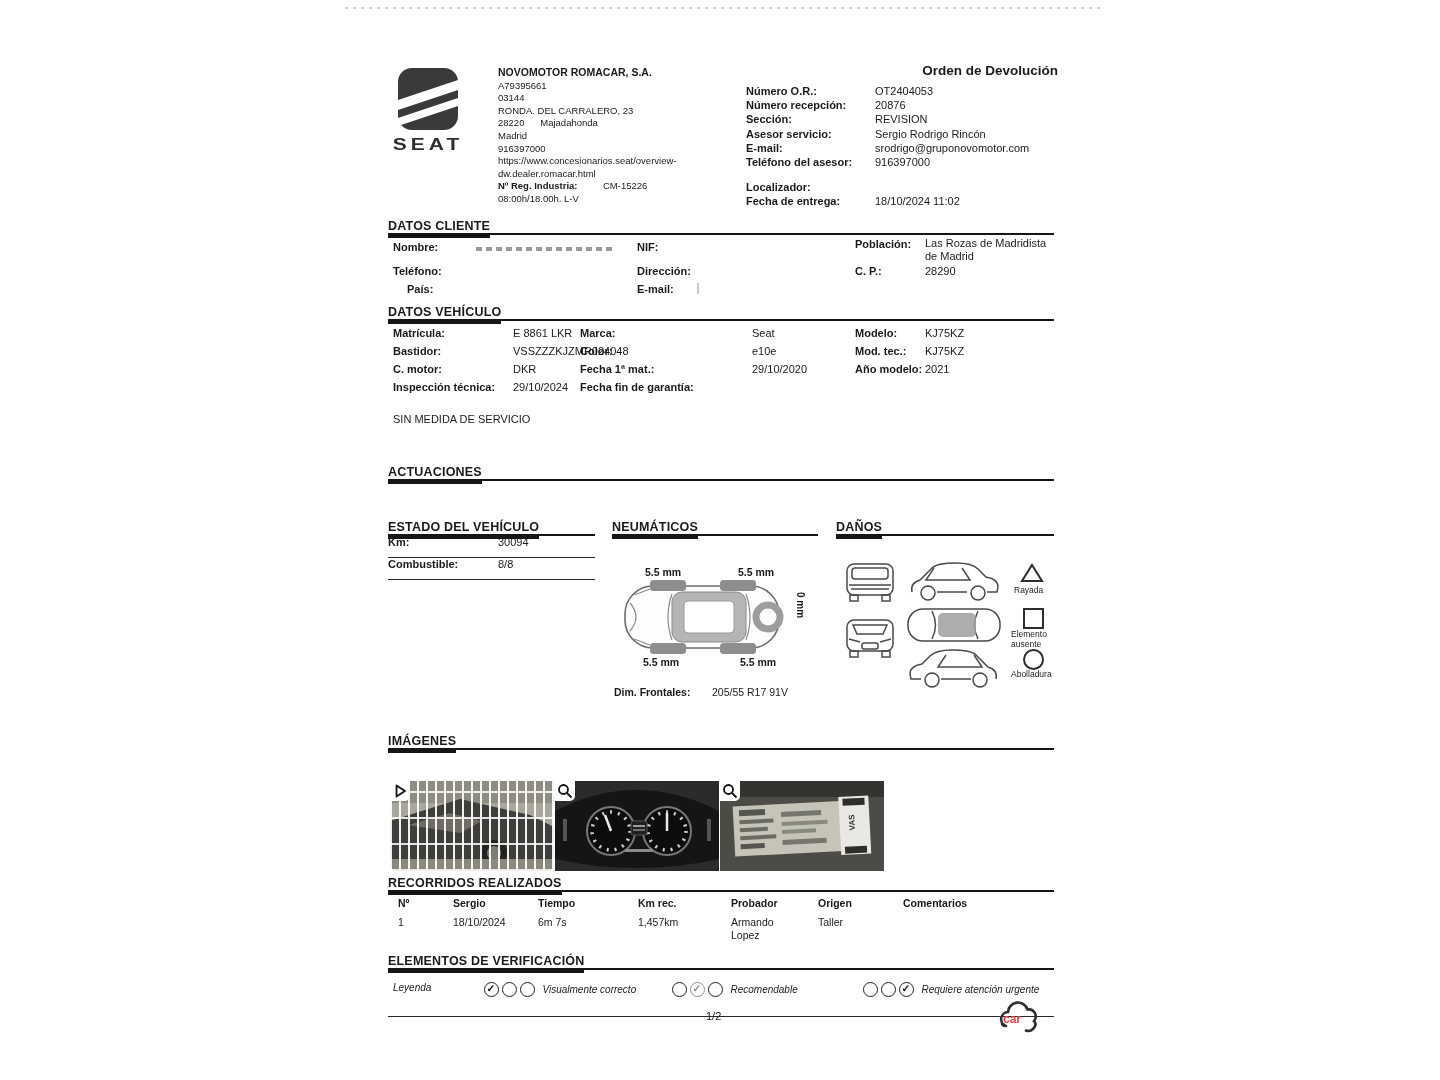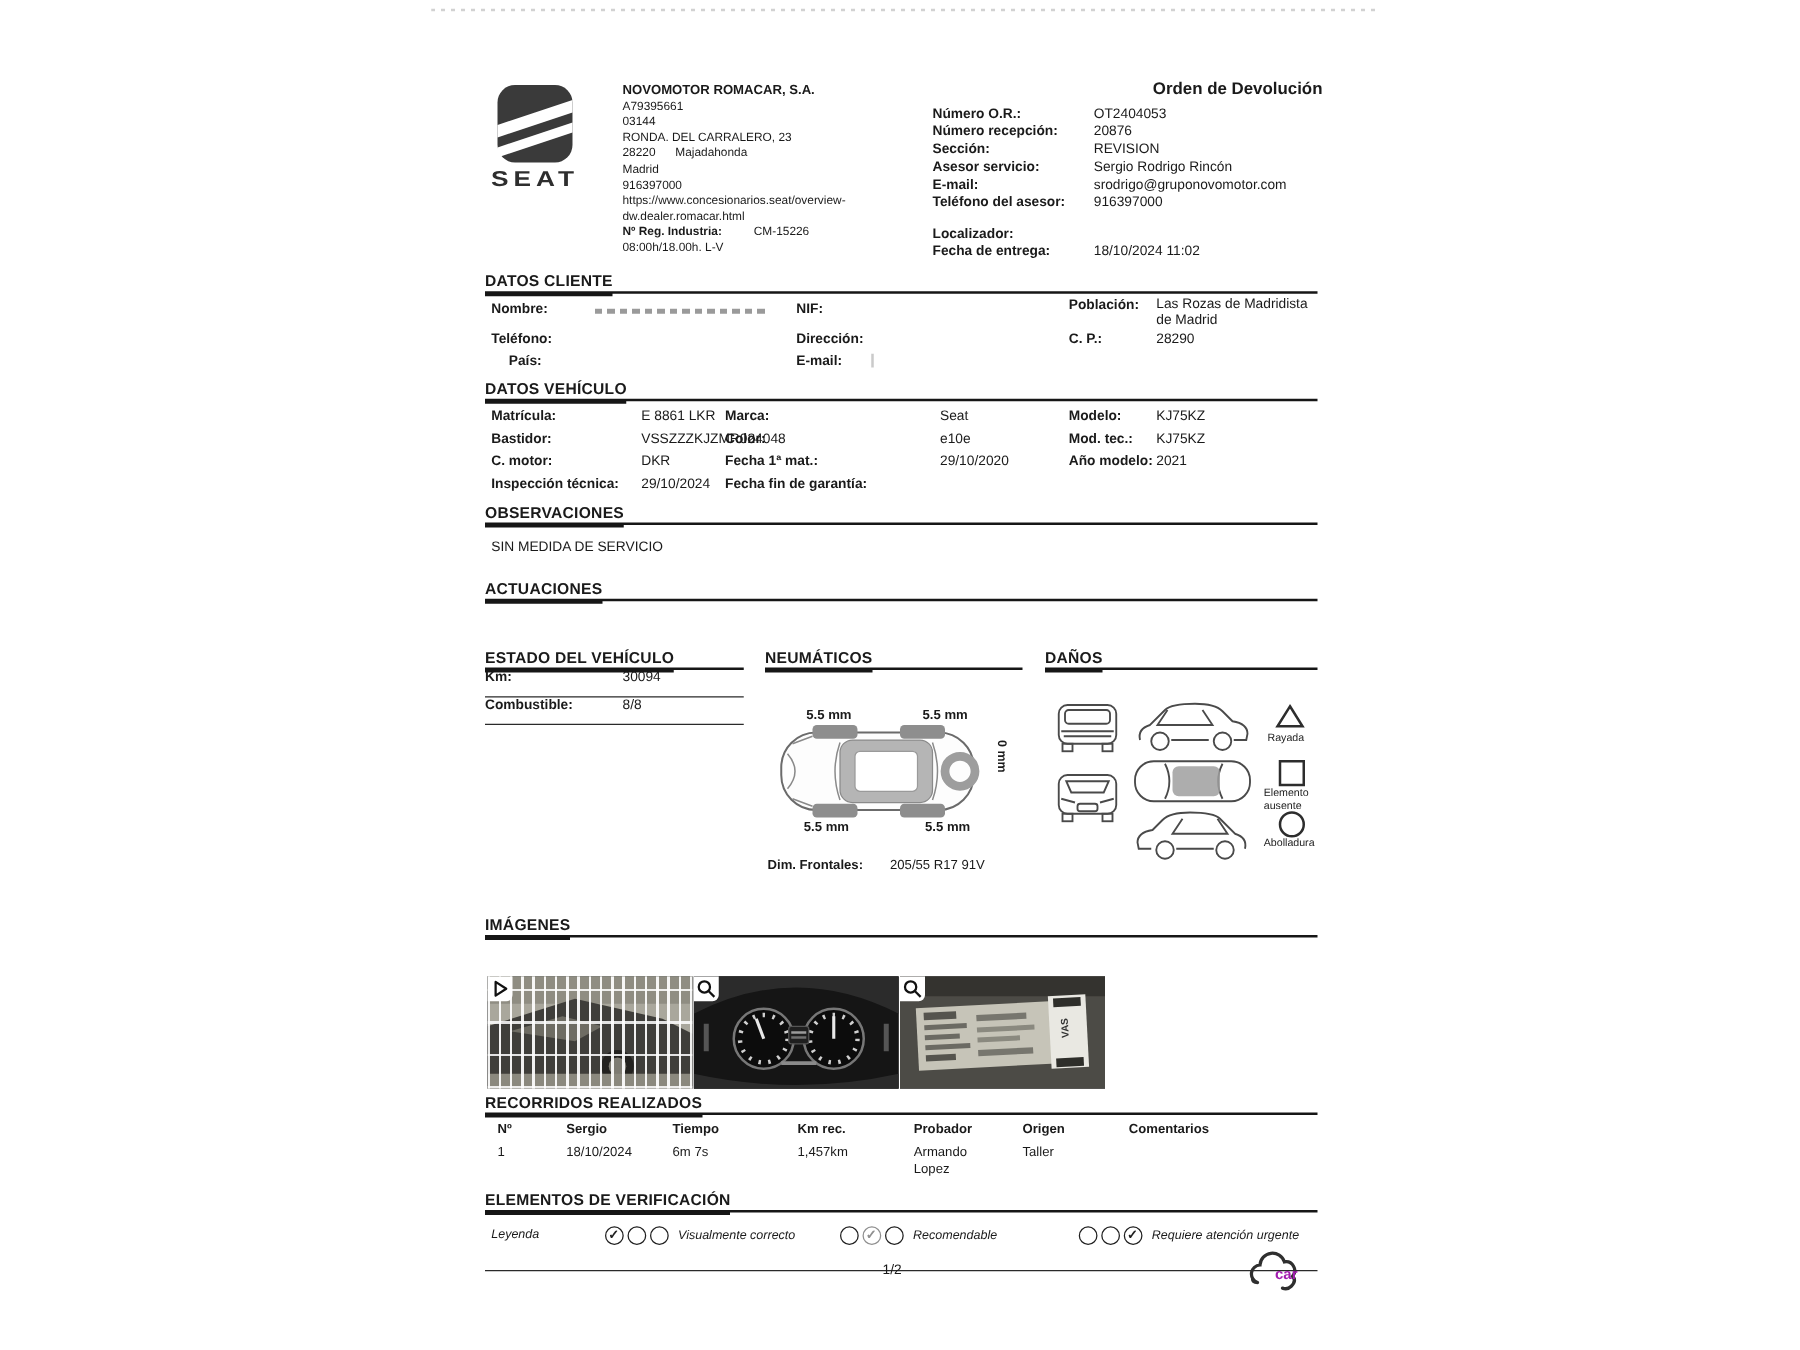--- a/index.html
+++ b/index.html
@@ -179,21 +179,20 @@
     <span class="lbl" style="left:467px;top:6px;text-align:center;">Modelo:</span>
     <span class="val" style="left:537px;top:6px;">KJ75KZ</span>
     <span class="lbl" style="left:467px;top:24px;">Mod. tec.:</span>
     <span class="val" style="left:537px;top:24px;">KJ75KZ</span>
     <span class="lbl" style="left:467px;top:42px;">Año modelo:</span>
     <span class="val" style="left:537px;top:42px;">2021</span>
   </div>
 </div>
 
 <div class="sec" style="top:401px;">
-  <div class="sec-head thick"><span class="sec-title">OBSERVACIONES</span></div>
   <div class="sec-body" style="height:40px;">
     <span class="val" style="left:5px;top:12px;">SIN MEDIDA DE SERVICIO</span>
   </div>
 </div>
 
 <div class="sec" style="top:462px;">
   <div class="sec-head thick"><span class="sec-title">ACTUACIONES</span></div>
 </div>
 
 <div class="sec" style="top:517px;width:207px;">
@@ -425,14 +424,14 @@
     </span>
   </div>
 </div>
 
 <span class="abs" style="left:706px;top:1010px;font-size:11px;">1/2</span>
 
 <div class="abs" style="left:996px;top:1000px;width:48px;height:36px;">
   <svg width="48" height="36" viewBox="0 0 48 36">
     <path d="M10 26 a7.2 7.2 0 0 1 2-14 a10 10 0 0 1 19.5-2.5 a7 7 0 0 1 6.5 11.5 q3.5 3.5 -1 8 q-3 3 -7 1.5 M10 26 q-4 0 -4 -3" fill="none" stroke="#2f2f2f" stroke-width="2.6" stroke-linecap="round"></path>
   </svg>
-  <span style="position:absolute;left:24px;top:12px;font-size:12px;font-weight:700;color:#a21caf;">car</span>
+  <span style="position:absolute;left:7px;top:12px;font-size:12px;font-weight:700;color:#ef4444;">car</span>
 </div>
 
 </body></html>

